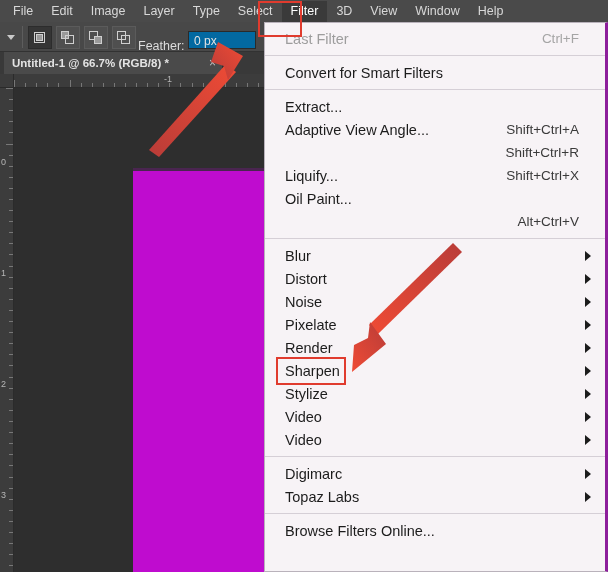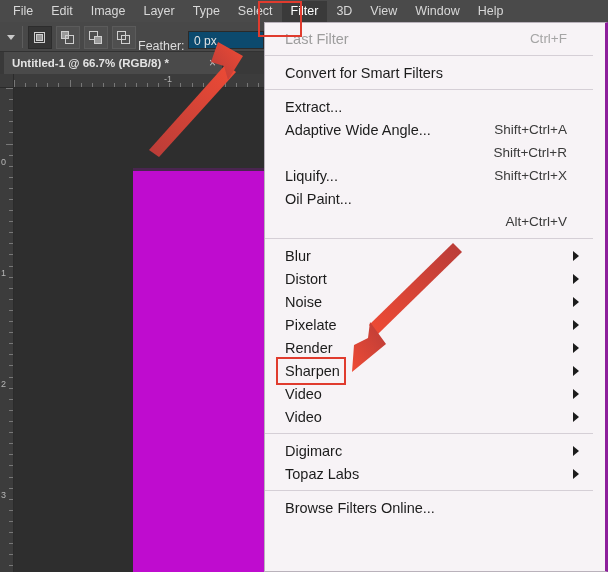--- a/index.html
+++ b/index.html
@@ -93,22 +93,22 @@
   .sq.fill { background: #9a9a9a; }
   #feather-label {
     position: absolute;
     left: 138px; top: 17px;
     font-size: 12.5px;
     color: #dcdcdc;
   }
   #feather-input {
     position: absolute;
     left: 188px; top: 31px;
-    width: 76px; height: 18px;
-    background: #0c4a6e;
+    width: 68px; height: 18px;
+    background: #0369a1;
     border: 1px solid #2a2a2a;
     box-sizing: border-box;
     color: #e2e2e2;
     font-size: 12px;
     font-family: "Liberation Sans", sans-serif;
     padding: 1px 0 0 5px;
     outline: none;
   }
 
   
@@ -210,21 +210,21 @@
 
   
   #filtermenu {
     position: absolute;
     left: 264px; top: 22px;
     width: 344px; height: 550px;
     background: #f7f3f6;
     border: 1px solid #b9b2bb;
     border-right: 3px solid #8d1f9b;
     box-sizing: border-box;
-    padding: 4px 12px 0 0;
+    padding: 4px 0 0 0;
     overflow: hidden;
   }
   .mrow {
     position: relative;
     height: 23px;
     display: flex;
     align-items: center;
     padding-left: 20px;
     box-sizing: border-box;
   }
@@ -453,21 +453,21 @@
       </div>
       <div class="msep"></div>
       <div class="mrow">
         <span class="mlabel">Convert for Smart Filters</span>
       </div>
       <div class="msep"></div>
       <div class="mrow">
         <span class="mlabel">Extract...</span>
       </div>
       <div class="mrow">
-        <span class="mlabel">Adaptive Wide Angle...</span>
+        <span class="mlabel">Adaptive View Angle...</span>
         <span class="mshort">Shift+Ctrl+A</span>
       </div>
       <div class="mrow">
         <span class="mshort">Shift+Ctrl+R</span>
       </div>
       <div class="mrow">
         <span class="mlabel">Liquify...</span>
         <span class="mshort">Shift+Ctrl+X</span>
       </div>
       <div class="mrow">
@@ -492,20 +492,24 @@
       <div class="mrow">
         <span class="mlabel">Pixelate</span>
         <span class="marrow"></span>
       </div>
       <div class="mrow">
         <span class="mlabel">Render</span>
         <span class="marrow"></span>
       </div>
       <div class="mrow">
         <span class="mlabel">Sharpen</span>
+        <span class="marrow"></span>
+      </div>
+      <div class="mrow">
+        <span class="mlabel">Stylize</span>
         <span class="marrow"></span>
       </div>
       <div class="mrow">
         <span class="mlabel">Video</span>
         <span class="marrow"></span>
       </div>
       <div class="mrow">
         <span class="mlabel">Video</span>
         <span class="marrow"></span>
       </div>

